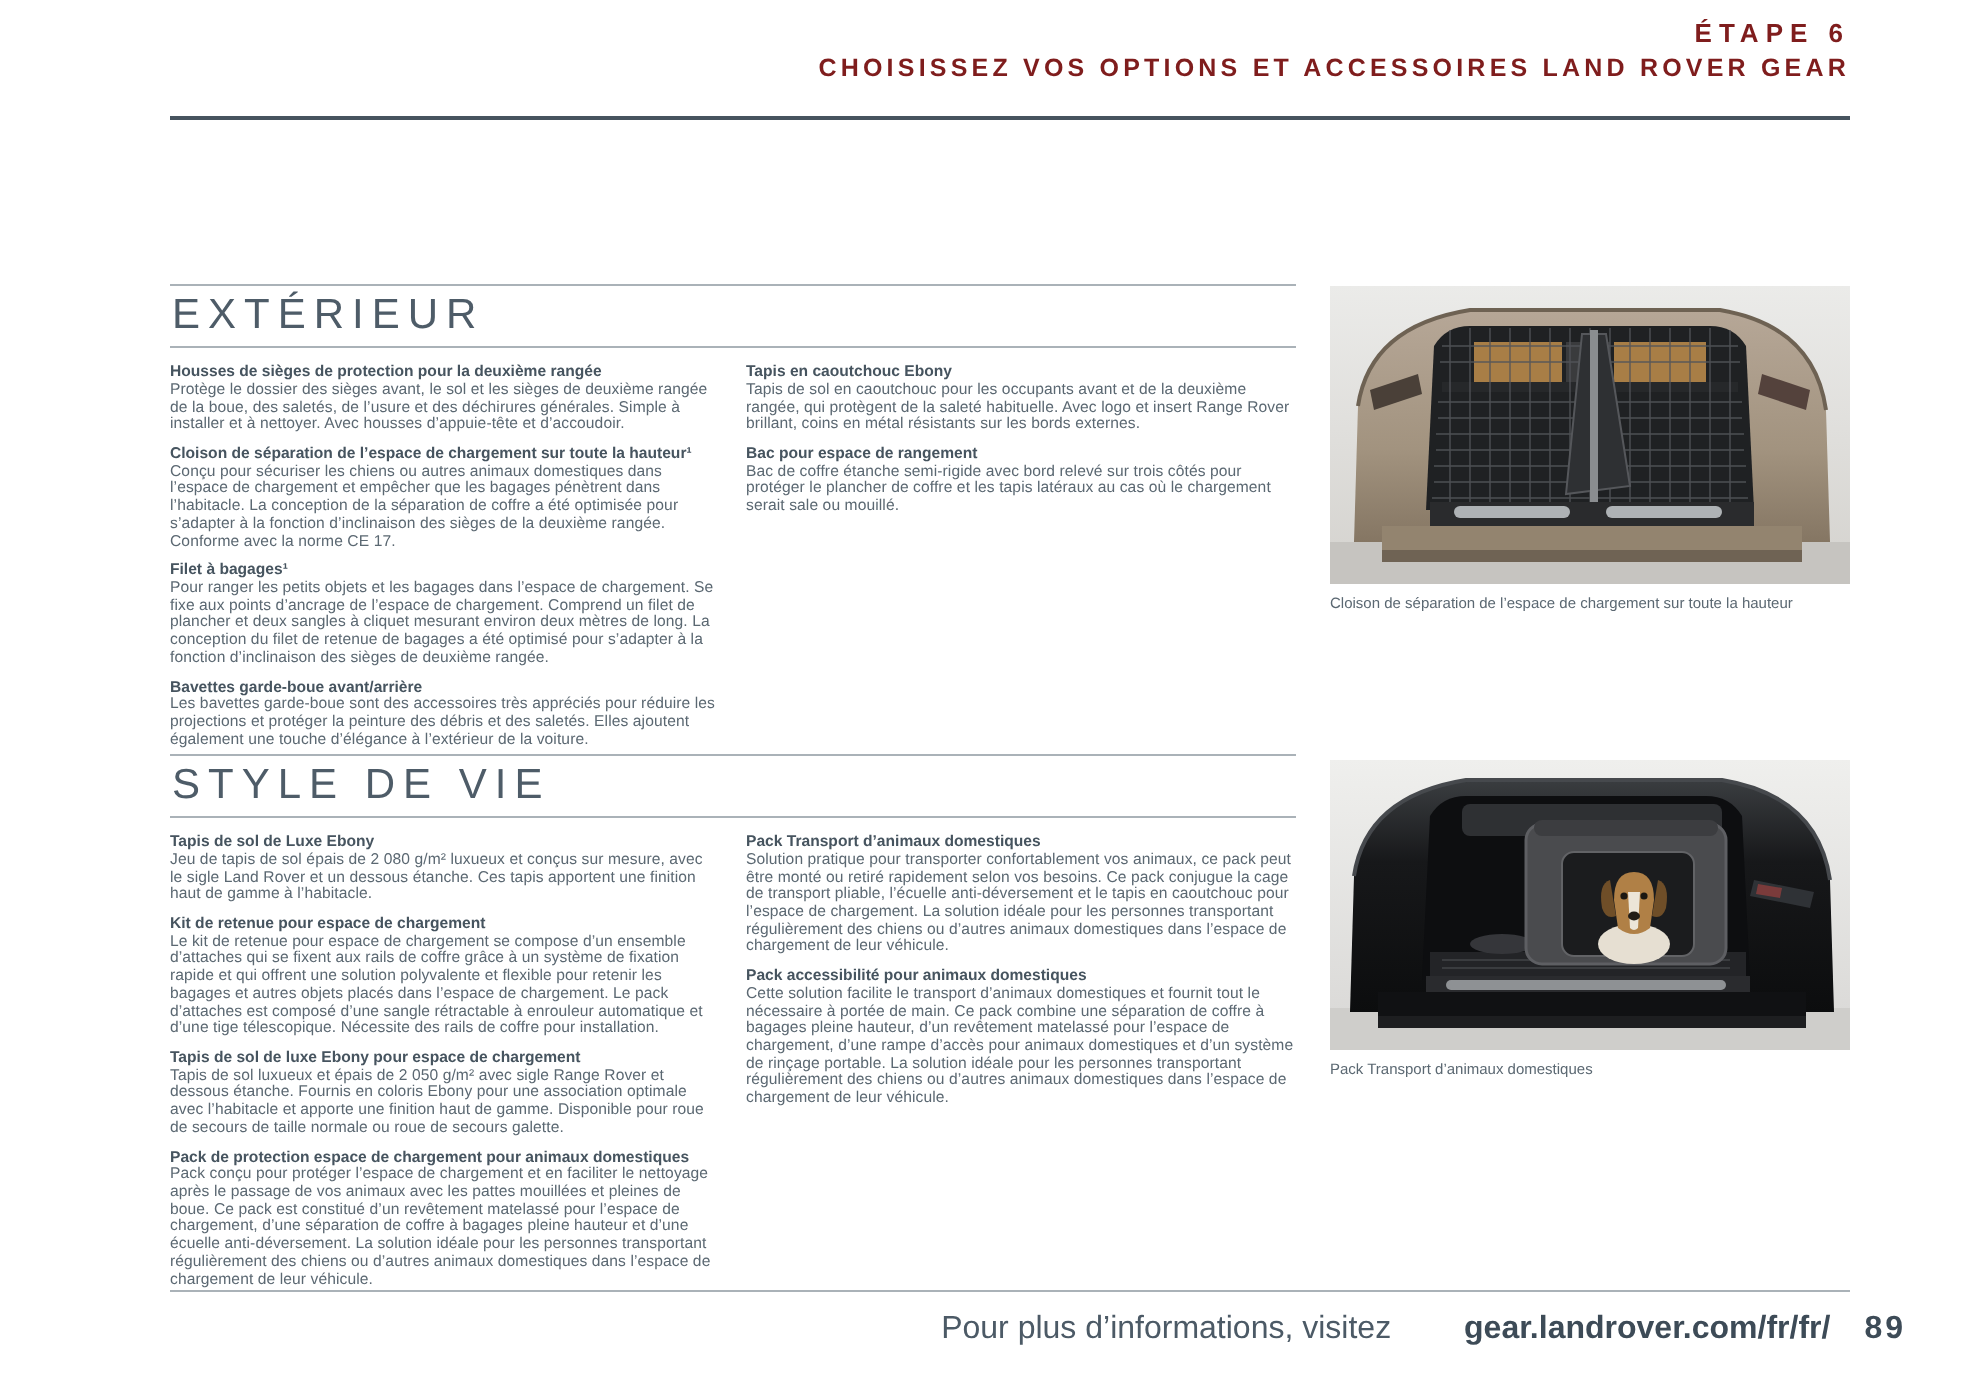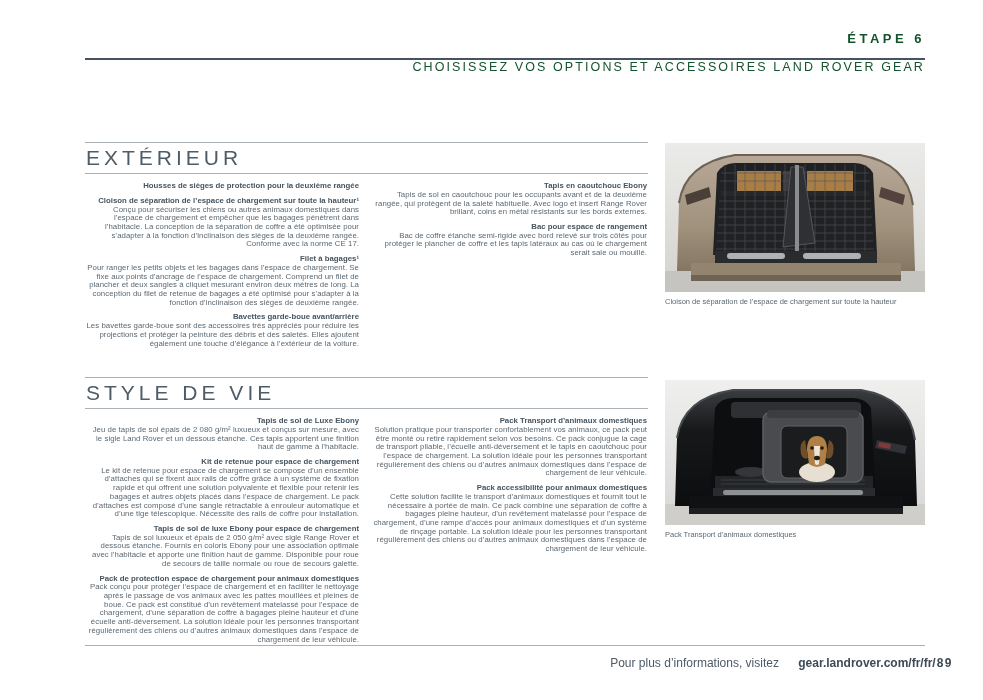--- a/index.html
+++ b/index.html
@@ -3,52 +3,52 @@
 <meta charset="utf-8">
 <style>
   html,body { margin:0; padding:0; background:#ffffff; }
   .page {
     position:relative; width:983px; height:700px; background:#ffffff;
     font-family:"Liberation Sans", sans-serif; overflow:hidden;
     color:#55626d;
   }
 
   
-  .header { position:absolute; top:31px; left:85px; right:58px; text-align:right; color:#14532d; }
+  .header { position:absolute; top:9px; left:85px; right:58px; text-align:right; color:#7f1d1d; }
   .header .etape { font-size:13px; font-weight:bold; letter-spacing:3.5px; }
-  .header .title { font-size:12.5px; font-weight:normal; letter-spacing:2.1px; margin-top:14px; }
+  .header .title { font-size:12.5px; font-weight:bold; letter-spacing:2.1px; margin-top:3px; }
   .header-rule { position:absolute; top:58px; left:85px; right:58px; border-top:2px solid #47545f; }
 
   
   .section { position:absolute; left:85px; width:563px; }
   .section-exterieur { top:142px; }
   .section-style { top:377px; }
   .rule { border-top:1.5px solid #aab2b8; }
   .section h2 {
     margin:3px 0 3px 1px; font-size:21px; font-weight:400;
     letter-spacing:4px; color:#4e5c68;
   }
-  .cols { display:flex; gap:14px; margin-top:8px;text-align:right; }
+  .cols { display:flex; gap:14px; margin-top:8px; }
   .col { width:274px; }
   .para { margin:0 0 6px 0; }
   .pt { font-weight:bold; color:#46545f; font-size:7.8px; line-height:8.8px; }
   .pb { color:#5b6872; font-size:7.8px; line-height:8.7px; letter-spacing:0.05px; }
 
   
   .fig { position:absolute; left:665px; width:260px; }
   .fig-1 { top:143px; }
   .fig-2 { top:380px; }
   .fig svg { display:block; width:260px; }
   .caption { margin-top:5px; font-size:7.5px; color:#5b6872; }
 
   
   .bottom-rule { position:absolute; top:645px; left:85px; right:58px; border-top:1.5px solid #aab2b8; }
   .footer {
     position:absolute; top:656px; right:30px;
-    display:flex; align-items:baseline; font-size:12px; color:#4c5a66;
+    display:flex; align-items:baseline; font-size:16px; color:#4c5a66;gap:16px;
   }
   .footer .visit { white-space:pre; }
   .footer .link { font-weight:bold; color:#3d4b57; text-decoration:none;margin-left:16px; }
   .footer .pageno { margin-left:1px; font-weight:bold; letter-spacing:1.5px; color:#3d4b57; }
 </style>
 </head>
 <body>
 
 <div class="page">
 
@@ -59,20 +59,21 @@
   <div class="header-rule"></div>
 
   <div class="section section-exterieur">
     <div class="rule"></div>
     <h2>EXTÉRIEUR</h2>
     <div class="rule"></div>
     <div class="cols">
       <div class="col">
         <div class="para">
           <div class="pt">Housses de sièges de protection pour la deuxième rangée</div>
+          <div class="pb">Protège le dossier des sièges avant, le sol et les sièges de deuxième rangée de la boue, des saletés, de l’usure et des déchirures générales. Simple à installer et à nettoyer. Avec housses d’appuie-tête et d’accoudoir.</div>
         </div>
         <div class="para">
           <div class="pt">Cloison de séparation de l’espace de chargement sur toute la hauteur¹</div>
           <div class="pb">Conçu pour sécuriser les chiens ou autres animaux domestiques dans l’espace de chargement et empêcher que les bagages pénètrent dans l’habitacle. La conception de la séparation de coffre a été optimisée pour s’adapter à la fonction d’inclinaison des sièges de la deuxième rangée. Conforme avec la norme CE 17.</div>
         </div>
         <div class="para">
           <div class="pt">Filet à bagages¹</div>
           <div class="pb">Pour ranger les petits objets et les bagages dans l’espace de chargement. Se fixe aux points d’ancrage de l’espace de chargement. Comprend un filet de plancher et deux sangles à cliquet mesurant environ deux mètres de long. La conception du filet de retenue de bagages a été optimisé pour s’adapter à la fonction d’inclinaison des sièges de deuxième rangée.</div>
         </div>
         <div class="para">

